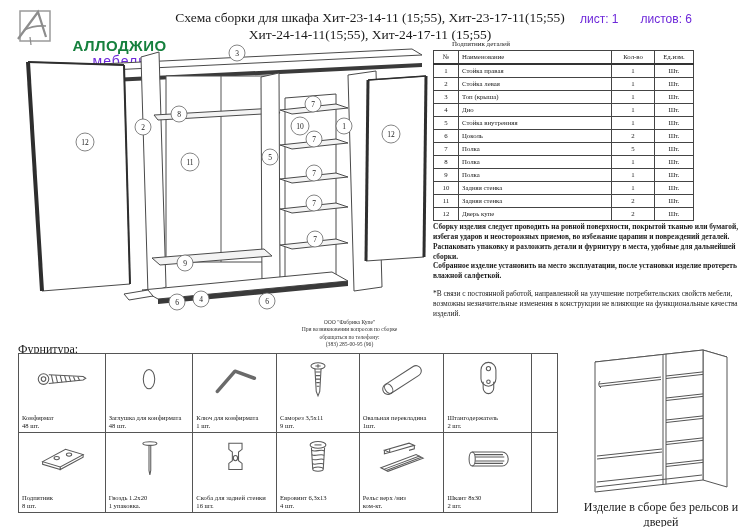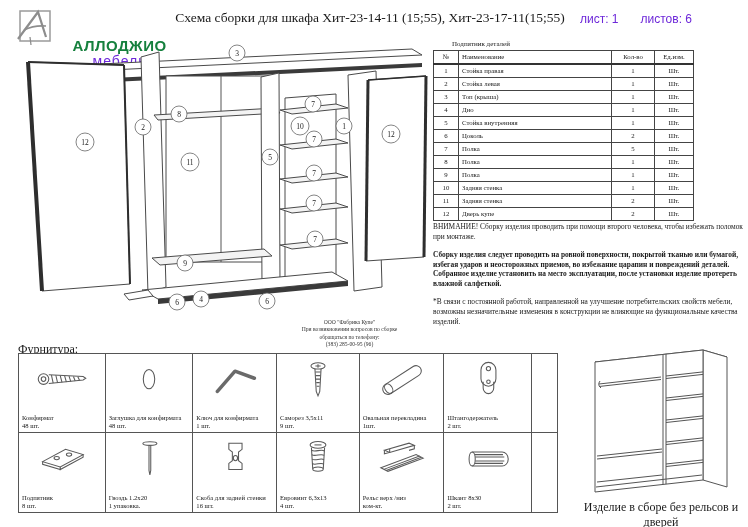--- a/index.html
+++ b/index.html
@@ -70,20 +70,21 @@
     <path d="M8 23 Q18 18 30 19" fill="none" stroke="#8d8d8d" stroke-width="1.6"></path>
     <path d="M14 30 L15 38" fill="none" stroke="#8d8d8d" stroke-width="1.2"></path>
   </svg>
 </div>
 <div class="abs brand">
   <div class="brand-name">АЛЛОДЖИО</div>
   <div class="brand-sub">мебель</div>
 </div>
 <div class="abs doc-title">
   <div>Схема сборки для шкафа Хит-23-14-11 (15;55), Хит-23-17-11(15;55)</div>
+  <div>Хит-24-14-11(15;55), Хит-24-17-11 (15;55)</div>
 </div>
 <div class="abs sheet-info">
   <span>лист: 1</span>
   <span>листов: 6</span>
 </div>
 
 <div class="abs tbl-caption">Подпятник деталей</div>
 <table class="parts">
   <thead>
     <tr>
@@ -296,23 +297,23 @@
 </svg>
 
 <div class="abs contact">
   <div>ООО "Фабрика Купе"</div>
   <div>При возникновении вопросов по сборке</div>
   <div>обращаться по телефону:</div>
   <div>(383) 285-00-95 (96)</div>
 </div>
 
 <div class="abs notices">
-  <p>ВНИМАНИЕ! Сборку изделия проводить при помощи второго человека, чтобы избежать поломок при монтаже.</p>
   <div style="margin-bottom:8px;">
     <div class="tight">Сборку изделия следует проводить на ровной поверхности, покрытой тканью или бумагой, избегая ударов и неосторожных приемов, во избежание царапин и повреждений деталей.</div>
+    <div class="tight">Распаковать упаковку и разложить детали и фурнитуру в места, удобные для дальнейшей сборки.</div>
     <div class="tight">Собранное изделие установить на место эксплуатации, после установки изделие протереть влажной салфеткой.</div>
   </div>
   <p>*В связи с постоянной работой, направленной на улучшение потребительских свойств мебели, возможны незначительные изменения в конструкции не влияющие на функциональные качества изделий.</p>
 </div>
 
 <div class="abs hw-title">Фурнитура:</div>
 <div class="abs hw-grid">
   <div class="hw-row hw-row1">
     <div class="hw-cell w87">
       <div class="hw-icon">

